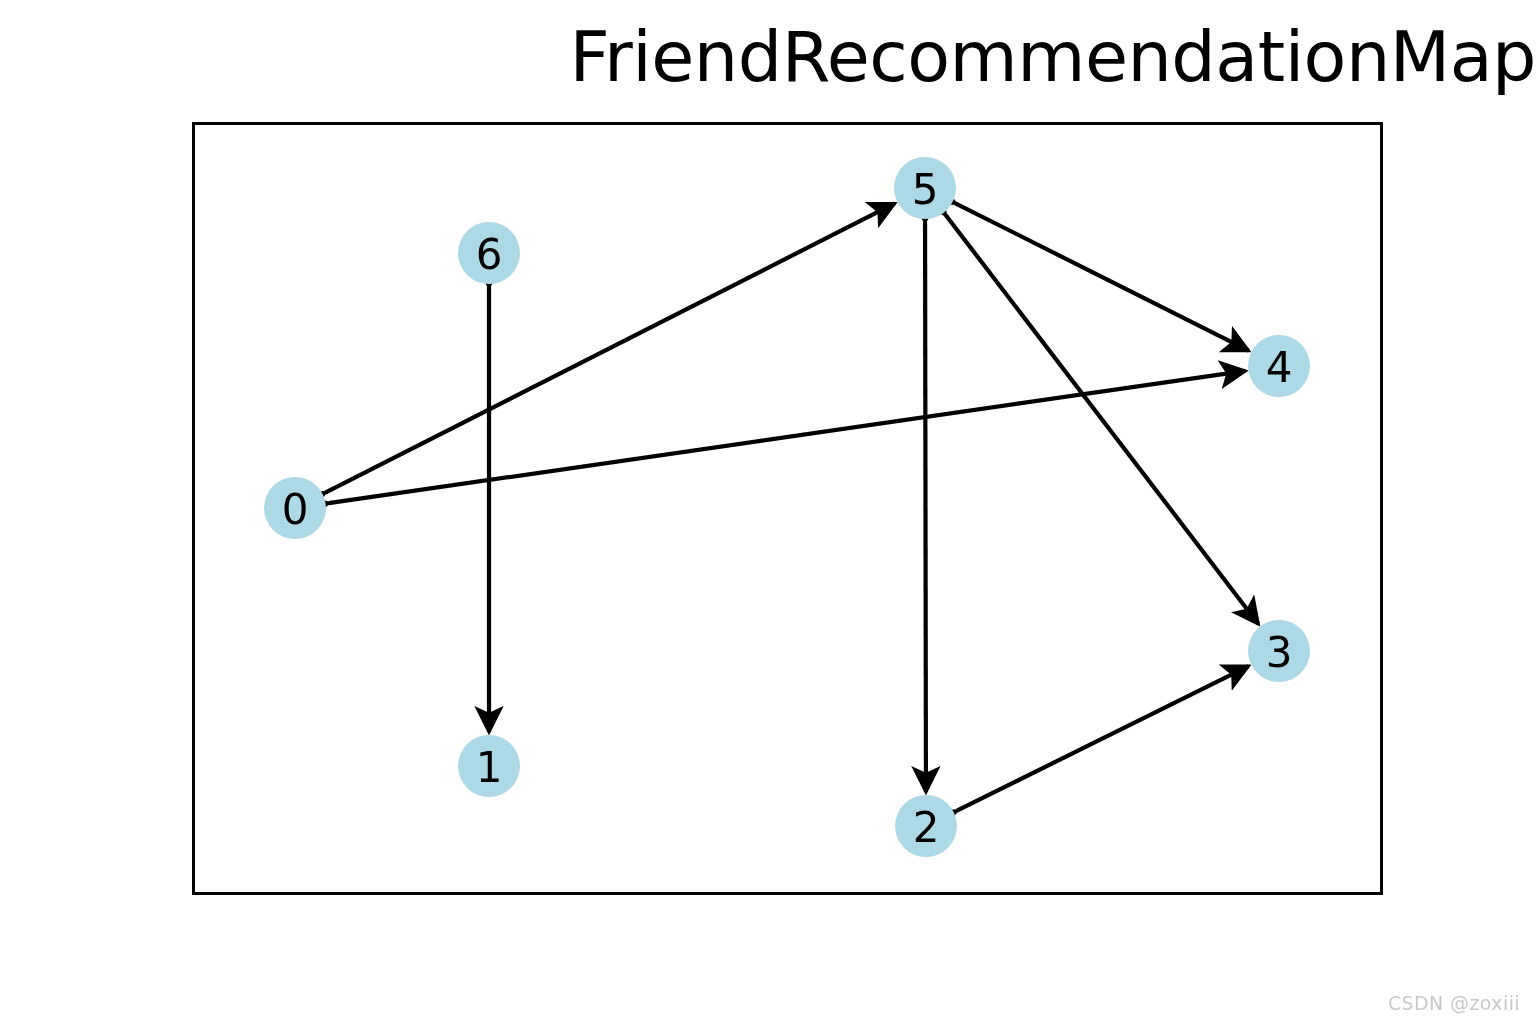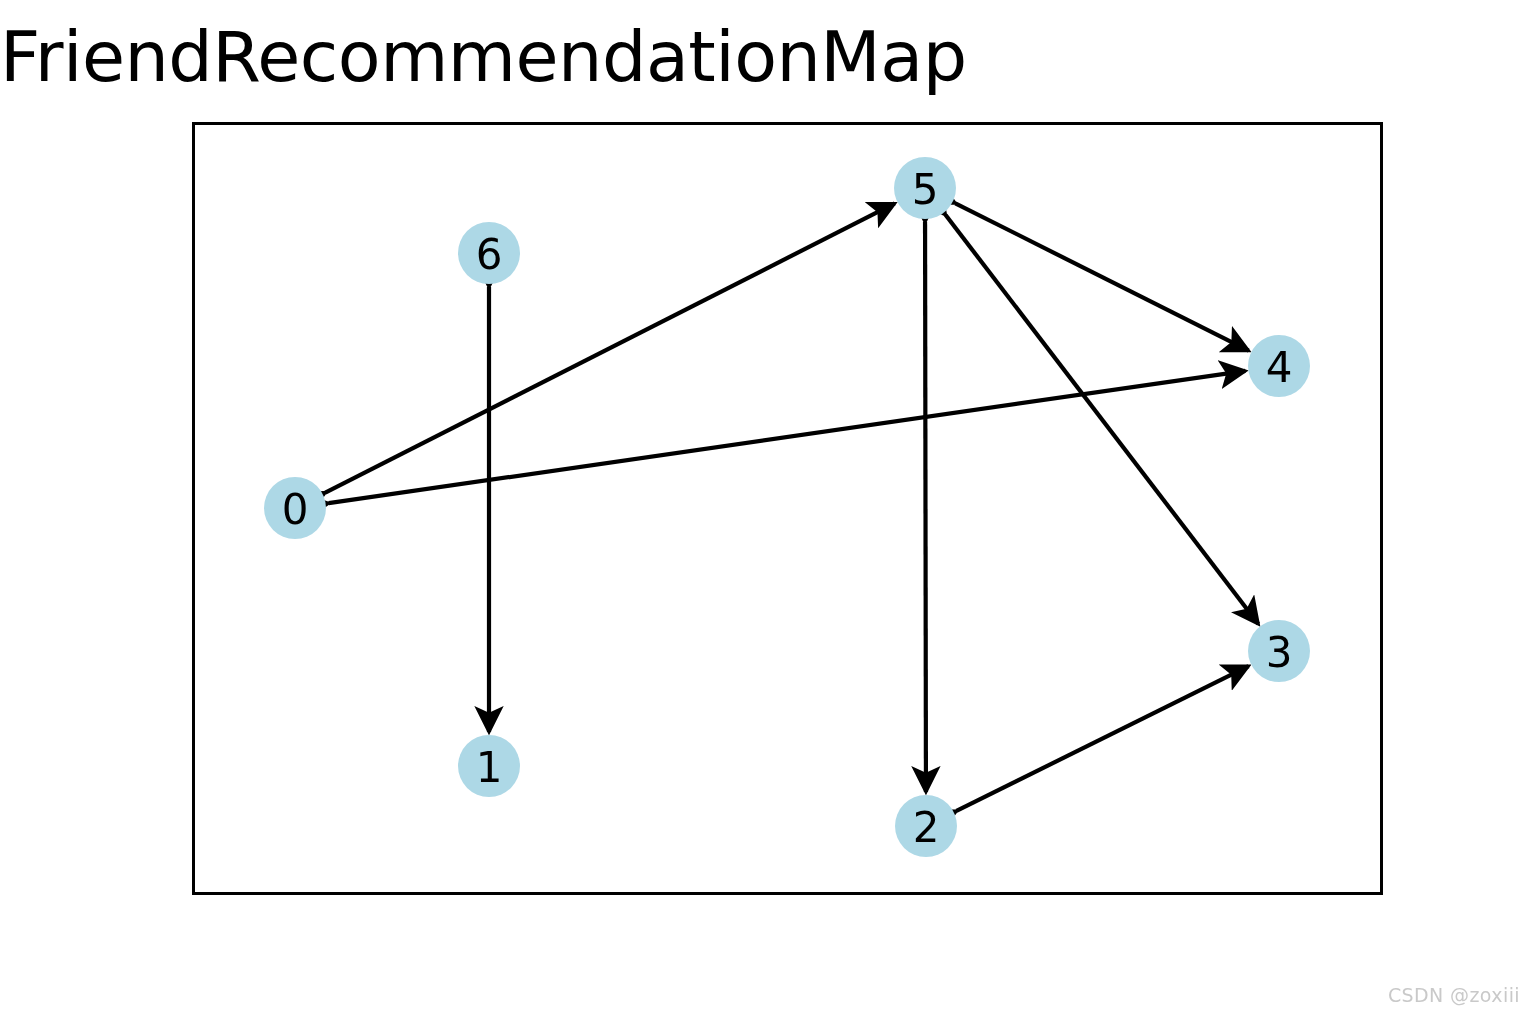--- a/index.html
+++ b/index.html
@@ -12,21 +12,21 @@
     height: 1024px;
     position: relative;
     overflow: hidden;
     font-family: "DejaVu Sans", "Liberation Sans", sans-serif;
   }
   #page-title {
     position: absolute;
     left: 0;
     top: 22px;
     width: 1536px;
-    text-align: left;
+    text-align: right;
     font-size: 70px;
     font-weight: 400;
     color: #000000;
     letter-spacing: -0.5px;
     line-height: 1.0;
     font-family: "DejaVu Sans", "Liberation Sans", sans-serif;
     white-space: nowrap;
   }
   #graph-frame {
     position: absolute;
@@ -58,21 +58,21 @@
     dominant-baseline: central;
   }
   .edge-line {
     stroke: #000000;
     stroke-width: 4.2;
     fill: none;
   }
   #watermark {
     position: absolute;
     right: 16px;
-    bottom: 18px;
+    bottom: 10px;
     font-size: 19px;
     color: #c9c9c9;
     font-family: "DejaVu Sans", "Liberation Sans", sans-serif;
     letter-spacing: 0.4px;
   }
 </style>
 </head>
 <body>
 
 <div id="page-title">FriendRecommendationMap</div>

